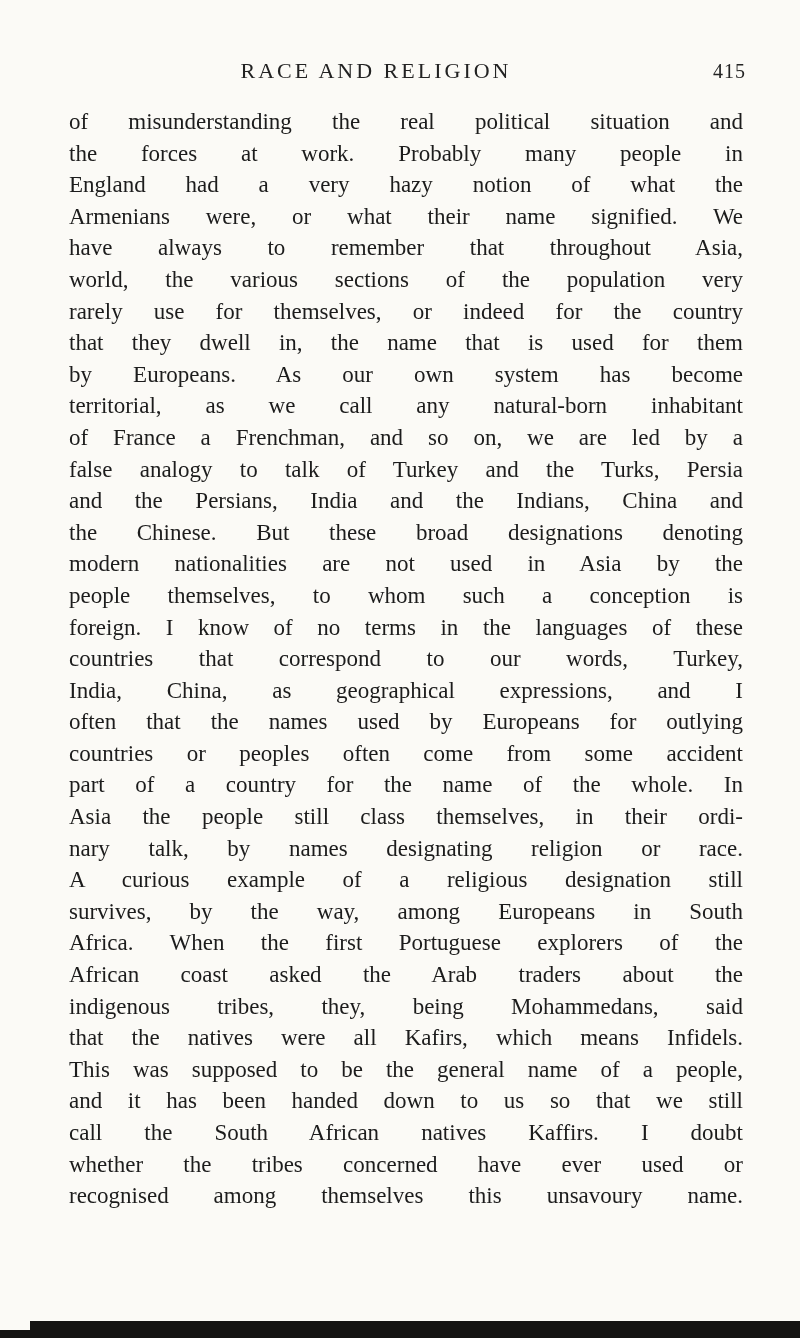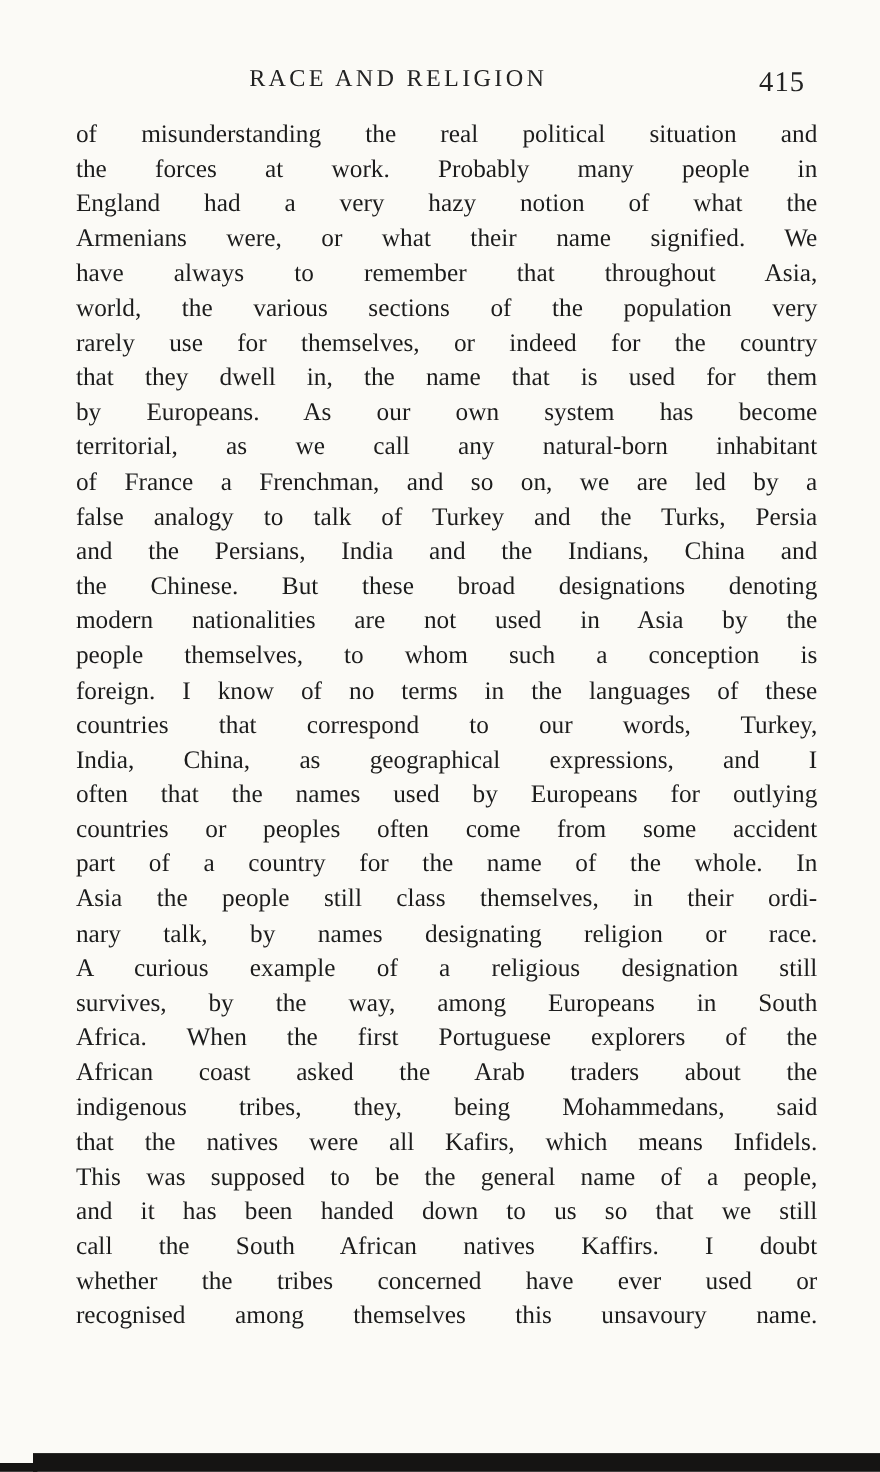--- a/index.html
+++ b/index.html
@@ -15,38 +15,38 @@
     position: relative;
     overflow: hidden;
   }
   .page {
     position: absolute;
     inset: 0;
   }
   .page-header {
     position: absolute;
     top: 58px;
-    left: 60px;
+    left: 74px;
     width: 674px;
     height: 30px;
   }
   .header-title {
     position: absolute;
     left: 0;
     right: 70px;
     text-align: center;
     font-size: 22px;
     letter-spacing: 3px;
     color: #222;
   }
   .page-number {
     position: absolute;
     right: 2px;
     top: 2px;
-    font-size: 26px;
+    font-size: 20px;
     letter-spacing: 1px;
     color: #222;
   }
   .text-block {
     position: absolute;
     top: 106px;
     left: 62px;
     width: 674px;
     font-size: 23px;
     line-height: 31.6px;

